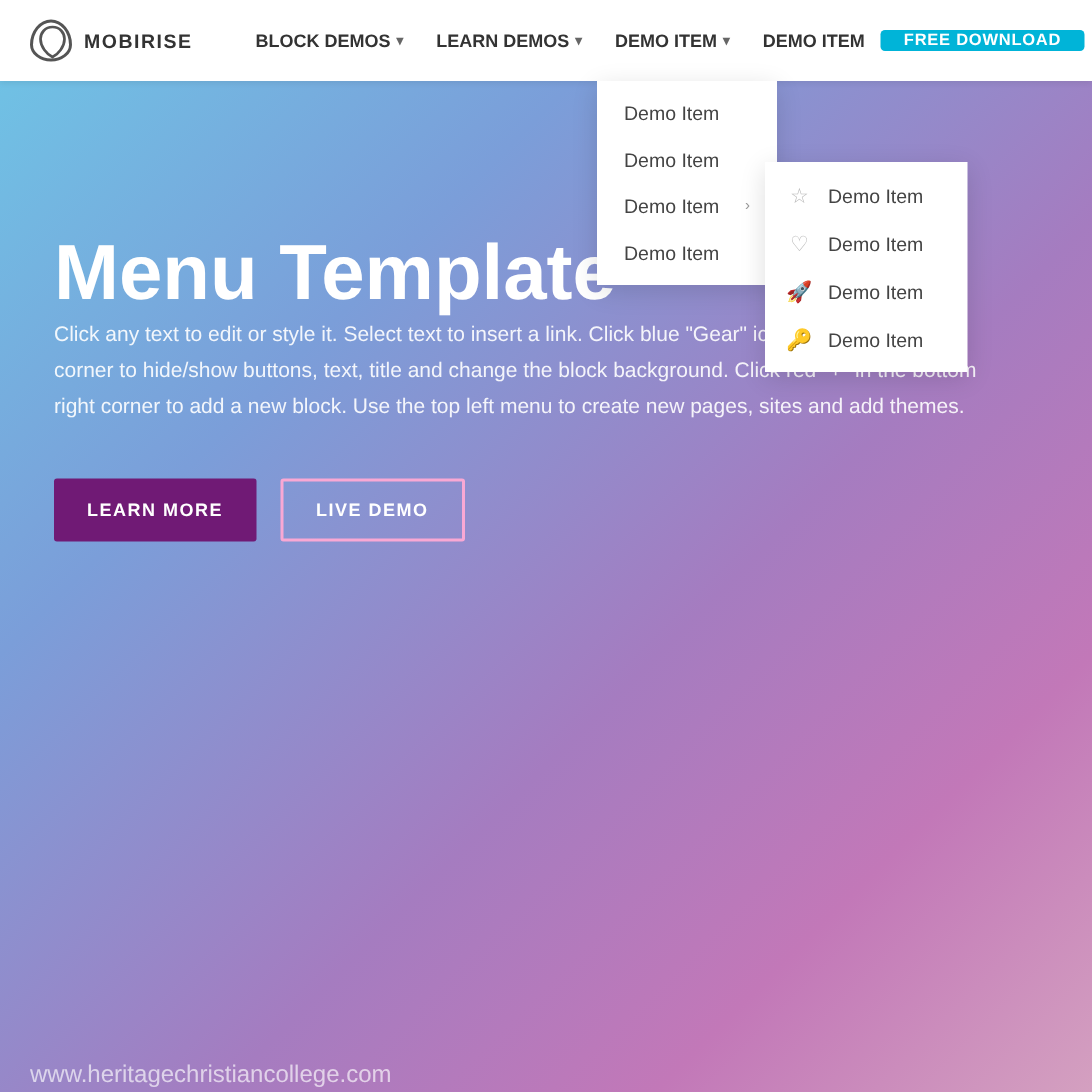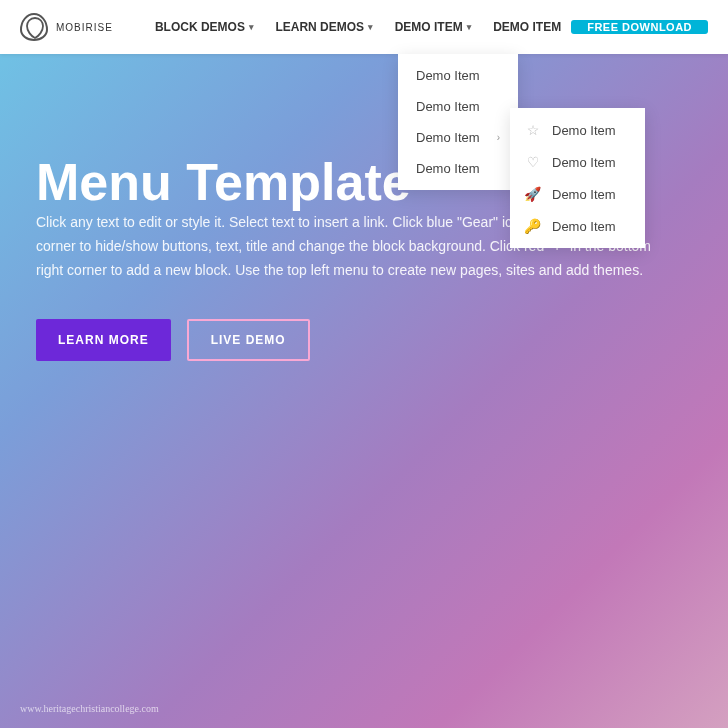--- a/index.html
+++ b/index.html
@@ -23,22 +23,22 @@
       gap: 8px;
       margin-right: 32px;
     }
     .logo-icon {
       width: 28px; height: 28px;
       border: 2px solid #555;
       border-radius: 50% 50% 50% 50% / 60% 60% 40% 40%;
       position: relative;
     }
     .logo-text {
-      font-size: 10px;
-      font-weight: 400;
+      font-size: 13px;
+      font-weight: 700;
       letter-spacing: 1px;
       color: #333;
     }
     .nav-links {
       display: flex;
       align-items: center;
       gap: 2px;
       flex: 1;
     }
     .nav-item {
@@ -100,21 +100,21 @@
       color: rgba(255,255,255,0.9);
       line-height: 1.7;
       max-width: 620px;
       margin-bottom: 36px;
     }
     .hero-buttons {
       display: flex;
       gap: 16px;
     }
     .btn-learn {
-      background: #6d28d9;
+      background: #701a75;
       color: #fff;
       border: none;
       padding: 5px 22px;
       font-size: 12px;
       font-weight: 700;
       letter-spacing: 1px;
       text-transform: uppercase;
       cursor: pointer;
       border-radius: 2px;
     }
@@ -180,26 +180,25 @@
     .submenu-icon {
       font-size: 14px;
       color: #bbb;
       width: 18px;
       text-align: center;
     }
 
     
     .footer-watermark {
       position: absolute;
-      bottom: 14px;
+      bottom: 2px;
       left: 20px;
-      font-size: 10px;
+      font-size: 16px;
       color: rgba(255,255,255,0.65);
       z-index: 2;
-      font-family: Liberation Serif, serif;
     }
   </style>
 </head>
 <body>
 
 <div class="hero"></div>
 
 <nav class="navbar">
   <div class="logo-area">
     <div class="logo-icon">

